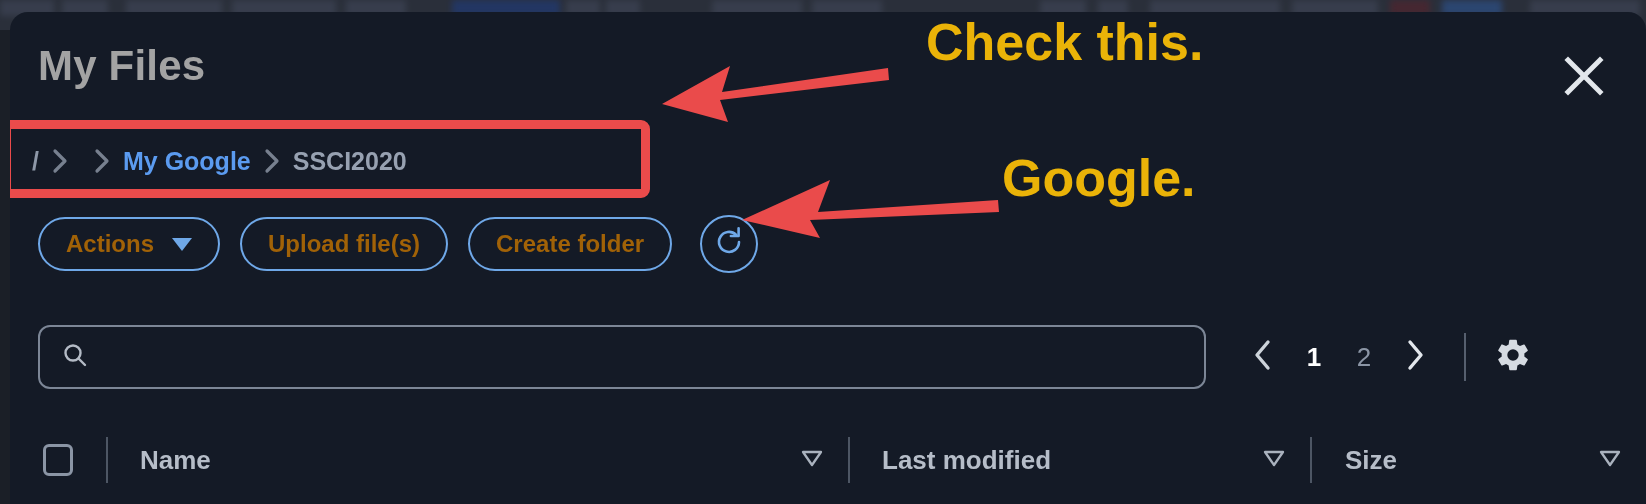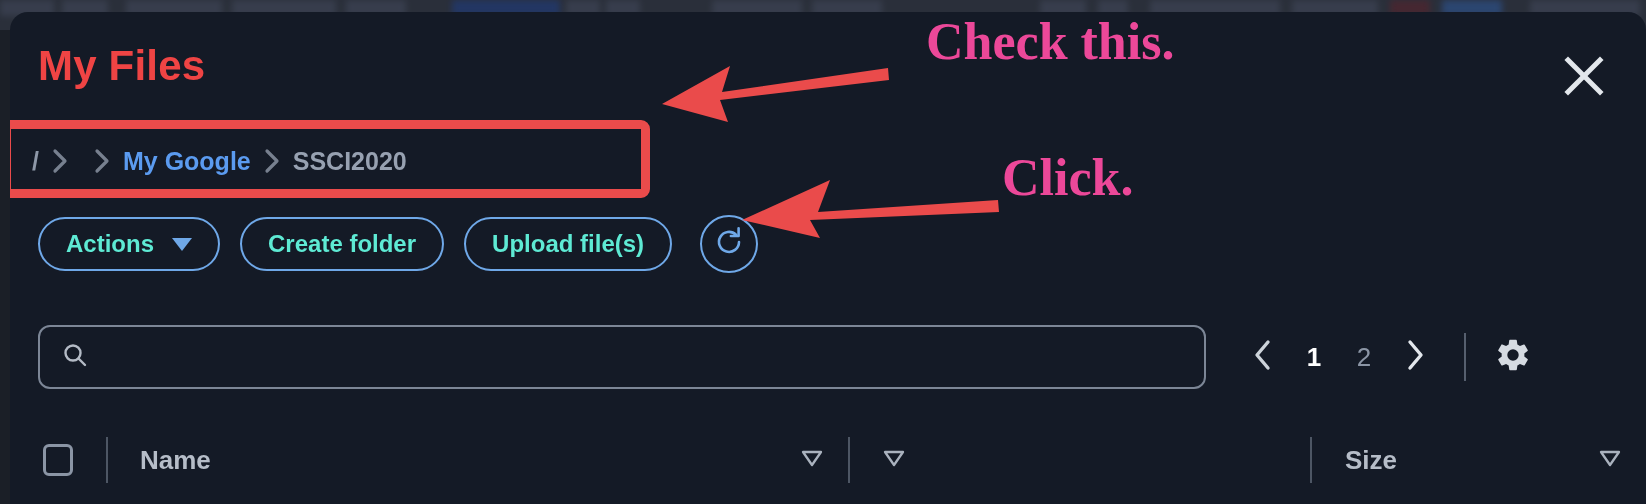--- a/index.html
+++ b/index.html
@@ -44,21 +44,21 @@
     overflow: hidden;
   }
 
   
   #title {
     position: absolute;
     left: 28px;
     top: 30px;
     font-size: 42px;
     font-weight: bold;
-    color: #ef4444;
+    color: #a3a3a3;
     letter-spacing: .2px;
   }
 
   
   #close-btn {
     position: absolute;
     right: 36px;
     top: 38px;
     width: 52px;
     height: 52px;
@@ -113,21 +113,21 @@
     align-items: center;
     gap: 20px;
   }
   .pill-btn {
     height: 54px;
     min-width: 150px;
     padding: 0 26px;
     border: 2px solid #6fa8e8;
     border-radius: 28px;
     background: transparent;
-    color: #5eead4;
+    color: #a16207;
     font-family: "Liberation Sans", sans-serif;
     font-size: 24px;
     font-weight: bold;
     display: flex;
     align-items: center;
     justify-content: center;
     gap: 18px;
     cursor: pointer;
     box-sizing: border-box;
   }
@@ -257,23 +257,23 @@
   }
   
 
   #th-name { width: 740px; }
   #th-modified { width: 460px; }
   #th-size { flex: 1; padding-left: 33px; }
 
   
   .annot-text {
     position: absolute;
-    color: #ec4899;
+    color: #eab308;
     font-weight: bold;
-    font-family: Liberation Serif, serif;
+    font-family: Liberation Sans, sans-serif;
     white-space: nowrap;
   }
   #annot-check { left: 926px; top: 12px; font-size: 52px; }
   #annot-click { left: 1002px; top: 148px; font-size: 52px; }
   #arrow-top { position: absolute; left: 660px; top: 50px; }
   #arrow-bottom { position: absolute; left: 740px; top: 158px; }
 </style>
 </head>
 <body>
 
@@ -331,24 +331,24 @@
     <span class="crumb current">SSCI2020</span>
   </div>
   <div id="crumb-highlight"></div>
 
   <div id="action-row">
     <div class="pill-btn">
       <span>Actions</span>
       <span class="caret"></span>
     </div>
     <div class="pill-btn">
+      <span>Upload file(s)</span>
+    </div>
+    <div class="pill-btn">
       <span>Create folder</span>
-    </div>
-    <div class="pill-btn">
-      <span>Upload file(s)</span>
     </div>
     <div id="refresh-btn">
       <span>
         <svg width="34" height="34" viewBox="0 0 34 34">
           <path d="M27 17 A10 10 0 1 1 24 9.8" fill="none" stroke="#6fa8e8" stroke-width="2.6" stroke-linecap="round"></path>
           <polyline points="26.6,3.2 26.6,11 18.9,11" fill="none" stroke="#6fa8e8" stroke-width="2.6" stroke-linecap="round" stroke-linejoin="round"></polyline>
         </svg>
       </span>
     </div>
   </div>
@@ -398,20 +398,21 @@
     <div class="th" id="th-name">
       <span class="th-label">Name</span>
       <span>
         <svg width="24" height="20" viewBox="0 0 24 20">
             <polygon points="3,4 21,4 12,17" fill="none" stroke="#aab2be" stroke-width="2.3" stroke-linejoin="round"></polygon>
           </svg>
       </span>
     </div>
     <div class="vdiv"></div>
     <div class="th" id="th-modified">
+      <span class="th-label">Last modified</span>
       <span>
         <svg width="24" height="20" viewBox="0 0 24 20">
             <polygon points="3,4 21,4 12,17" fill="none" stroke="#aab2be" stroke-width="2.3" stroke-linejoin="round"></polygon>
           </svg>
       </span>
     </div>
     <div class="vdiv"></div>
     <div class="th" id="th-size">
       <span class="th-label">Size</span>
       <span>
@@ -429,13 +430,13 @@
     <polygon points="228,18 62,42 70,16 2,54 68,72 60,50 229,30" fill="#ea4b4b"></polygon>
   </svg>
 </div>
 <div class="annot-text" id="annot-check">Check this.</div>
 
 <div id="arrow-bottom">
   <svg width="260" height="80" viewBox="0 0 260 80">
     <polygon points="258,42 78,54 90,22 2,62 80,80 70,62 259,54" fill="#ea4b4b"></polygon>
   </svg>
 </div>
-<div class="annot-text" id="annot-click">Click.</div>
+<div class="annot-text" id="annot-click">Google.</div>
 
 </body></html>

